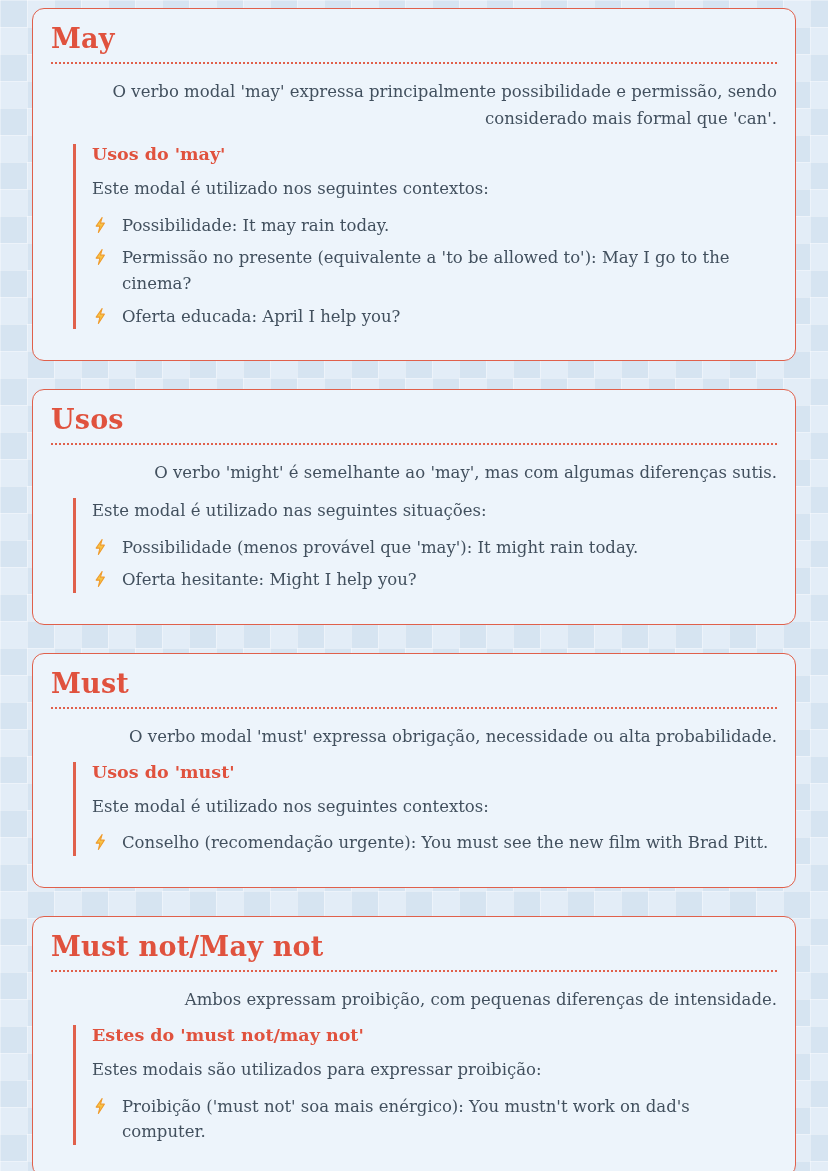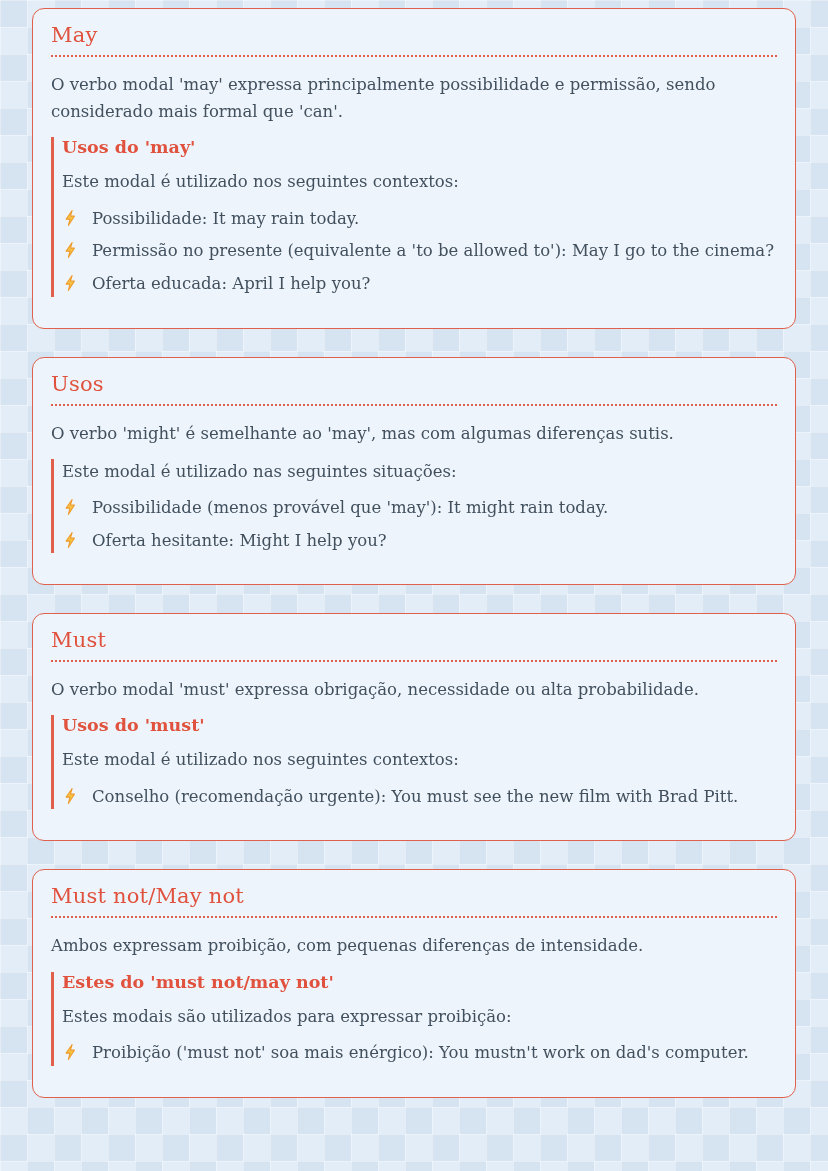--- a/index.html
+++ b/index.html
@@ -26,39 +26,40 @@
 
   .card {
     background: #edf4fb;
     border: 1.5px solid #e0604b;
     border-radius: 12px;
     padding: 14px 18px 24px 18px;
     margin-bottom: 28px;
   }
 
   .card-title {
-    font-size: 21px;
-    font-weight: 400;
+    font-size: 27px;
+    font-weight: 700;
     color: #e0523e;
     padding-bottom: 8px;
     border-bottom: 2px dotted #e0604b;
     margin-bottom: 14px;
     letter-spacing: 0.2px;
   }
 
   .card-intro {
     font-size: 16.5px;
     line-height: 1.65;
     margin-bottom: 12px;
+    text-align: right;
   }
 
   .subsection {
-    margin-left: 0;
+    margin-left: 22px;
     border-left: 3px solid #e0604b;
-    padding-left: 8px;
+    padding-left: 16px;
   }
 
   .sub-title {
     font-size: 17.5px;
     font-weight: 700;
     color: #e0523e;
     margin: 4px 0 12px 0;
   }
 
   .sub-intro {

